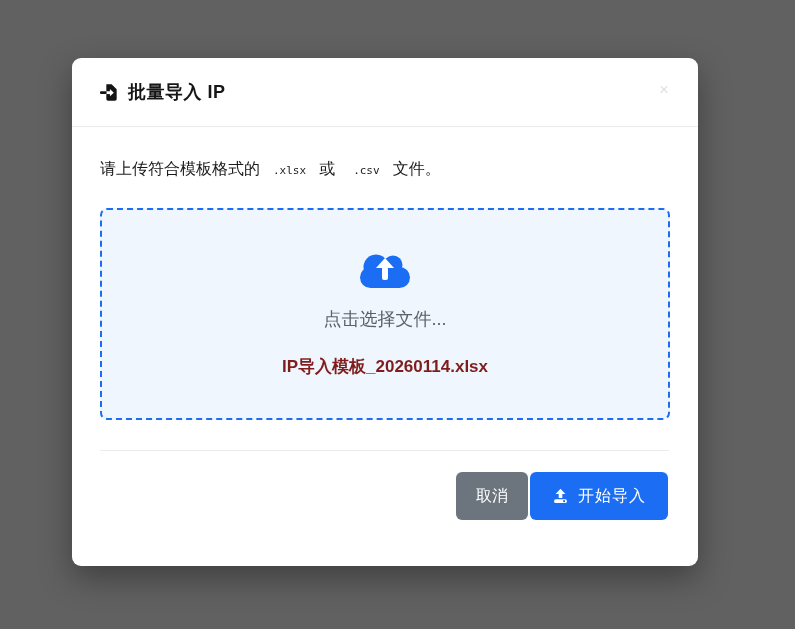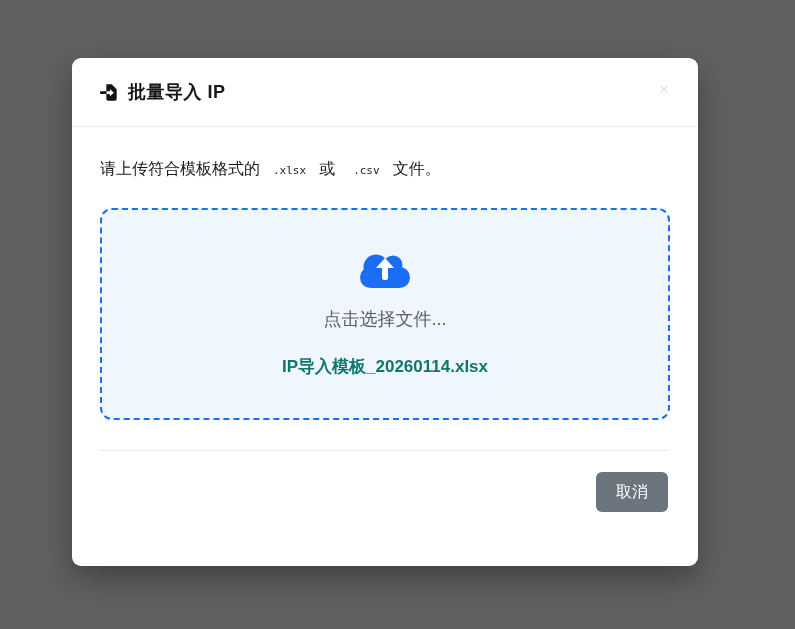--- a/index.html
+++ b/index.html
@@ -65,54 +65,54 @@
     font-family: "DejaVu Sans Mono", "Liberation Mono", monospace;
     font-size: 11px;
     margin: 0 13px;
   }
   .instructions .conj { margin-right: 5px; }
 
   .dropzone {
     margin-top: 22px;
     height: 212px;
     border: 2px dashed #1b6ef3;
-    border-radius: 12px;
+    border-radius: 7px;
     background: #f0f6fd;
     display: flex;
     flex-direction: column;
     align-items: center;
     justify-content: center;
     gap: 0;
     cursor: pointer;
   }
   .cloud-icon { display: block; }
   .dropzone-prompt {
     margin-top: 12px;
     font-size: 18px;
     color: #5c6066;
   }
   .dropzone-filename {
     margin-top: 24px;
     font-size: 17px;
     font-weight: bold;
-    color: #0f766e;
+    color: #7f1d1d;
   }
 
   .footer-sep {
     margin: 30px 29px 0 28px;
     border-top: 1px solid #ececec;
   }
   .modal-footer {
     padding: 21px 30px 0 30px;
     display: flex;
     justify-content: flex-end;
     align-items: center;
   }
   .btn {
-    height: 40px;
+    height: 48px;
     border: none;
     border-radius: 6px;
     font-family: "Liberation Sans", "DejaVu Sans", sans-serif;
     font-size: 16px;
     color: #ffffff;
     cursor: pointer;
     display: inline-flex;
     align-items: center;
     justify-content: center;
   }
@@ -163,15 +163,25 @@
       </span>
       <div class="dropzone-prompt">点击选择文件...</div>
       <div class="dropzone-filename">IP导入模板_20260114.xlsx</div>
     </div>
   </div>
 
   <div class="footer-sep"></div>
 
   <div class="modal-footer">
     <button class="btn btn-cancel">取消</button>
+    <button class="btn btn-import">
+      <span style="display:inline-flex;">
+        <svg width="17" height="17" viewBox="0 0 16 16" aria-hidden="true">
+          <path d="M8 0.8 L12.6 5.7 H9.7 V9.3 H6.3 V5.7 H3.4 Z" fill="#ffffff"></path>
+          <rect x="2" y="10.6" width="12" height="3.6" rx="1.5" fill="#ffffff"></rect>
+          <circle cx="11.4" cy="12.4" r="1" fill="#1b6ef3"></circle>
+        </svg>
+      </span>
+      <span>开始导入</span>
+    </button>
   </div>
 
 </div>
 
 </body></html>

